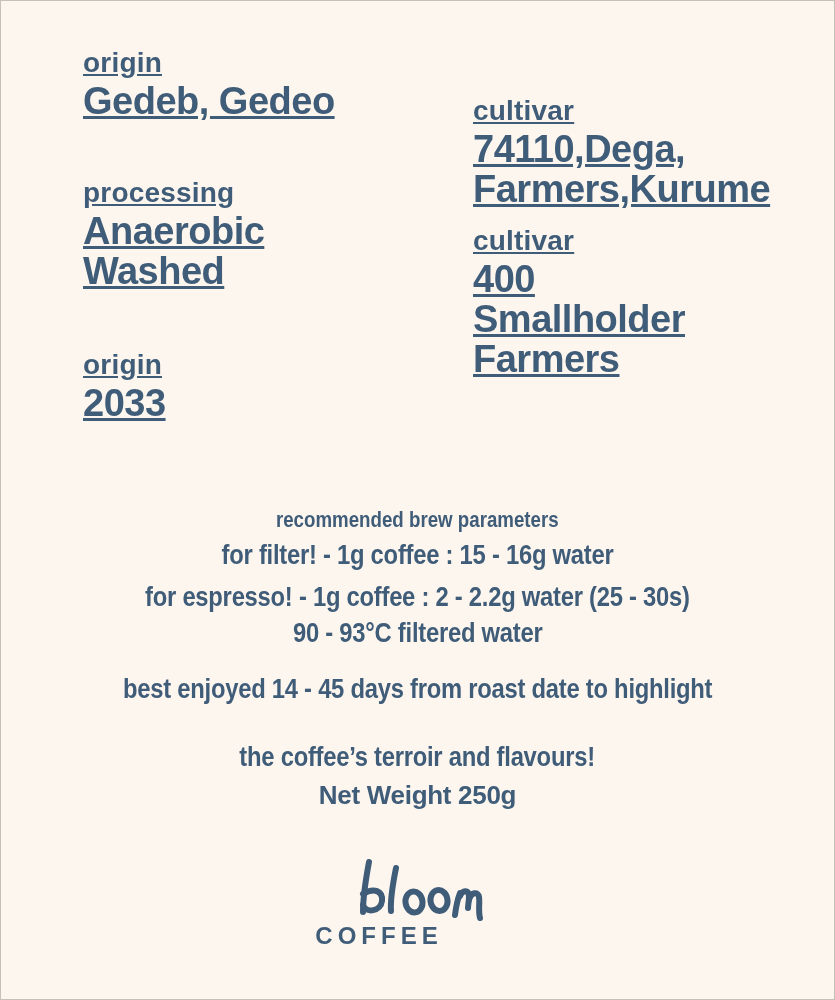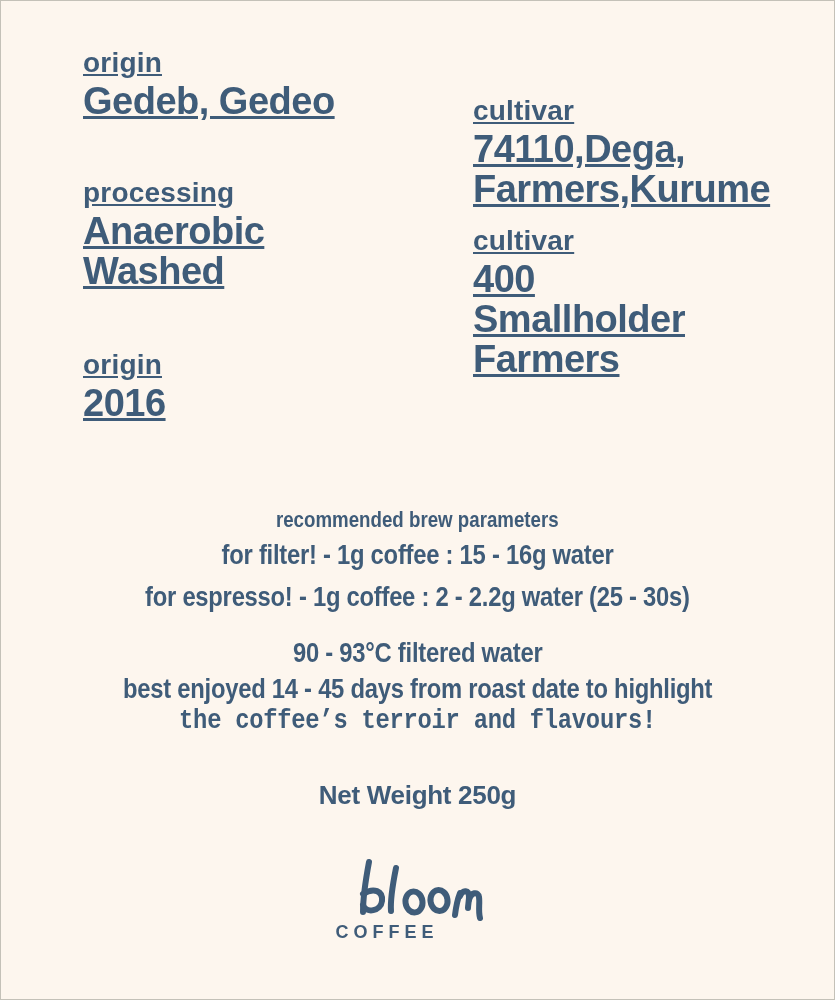--- a/index.html
+++ b/index.html
@@ -25,31 +25,31 @@
   .field-value{
     font-size:38px;font-weight:700;line-height:40px;letter-spacing:-.5px;
     margin-top:3px;white-space:pre-line;text-decoration:underline;
   }
   
   .cline{position:absolute;left:0;width:835px;text-align:center;}
   .cond{display:inline-block;transform:scaleX(.85);transform-origin:50% 50%;white-space:nowrap;}
   .brew-heading{top:505px;font-size:22px;font-weight:700;line-height:30px;}
   .brew-1{top:538px;}
   .brew-2{top:580px;}
-  .brew-3{top:636px;}
+  .brew-3{top:616px;}
   .brew-line,.fresh-line{font-size:28px;font-weight:700;line-height:34px;letter-spacing:-.3px;}
   .fresh-1{top:672px;}
-  .fresh-2{top:704px;font-family:Liberation Mono, monospace;}
+  .fresh-2{top:740px;}
   .net-weight{top:780px;font-size:26px;font-weight:700;letter-spacing:-.3px;}
   
   .logo-wrap{position:absolute;top:858px;left:0;width:835px;text-align:center;}
   .logo-wrap svg{display:inline-block;}
   .brand-subtext{
     position:absolute;top:922px;left:0;width:753px;text-align:center;
-    font-size:18px;font-weight:800;letter-spacing:5px;text-indent:5px;margin-left:8px;
+    font-size:24px;font-weight:800;letter-spacing:5px;text-indent:5px;
   }
 </style>
 </head>
 <body>
 
 <div class="page">
 
   <div class="cell col-l row-1">
     <div class="field-label">origin</div>
     <div class="field-value">Gedeb, Gedeo</div>
@@ -69,21 +69,21 @@
 
   <div class="cell col-r row-2">
     <div class="field-label">cultivar</div>
     <div class="field-value">400
 Smallholder
 Farmers</div>
   </div>
 
   <div class="cell col-l row-3">
     <div class="field-label">origin</div>
-    <div class="field-value">2016</div>
+    <div class="field-value">2033</div>
   </div>
 
 
   <div class="cline brew-heading">
     <span class="cond">recommended brew parameters</span>
   </div>
   <div class="cline brew-line brew-1">
     <span class="cond">for filter! - 1g coffee : 15 - 16g water</span>
   </div>
   <div class="cline brew-line brew-2">

